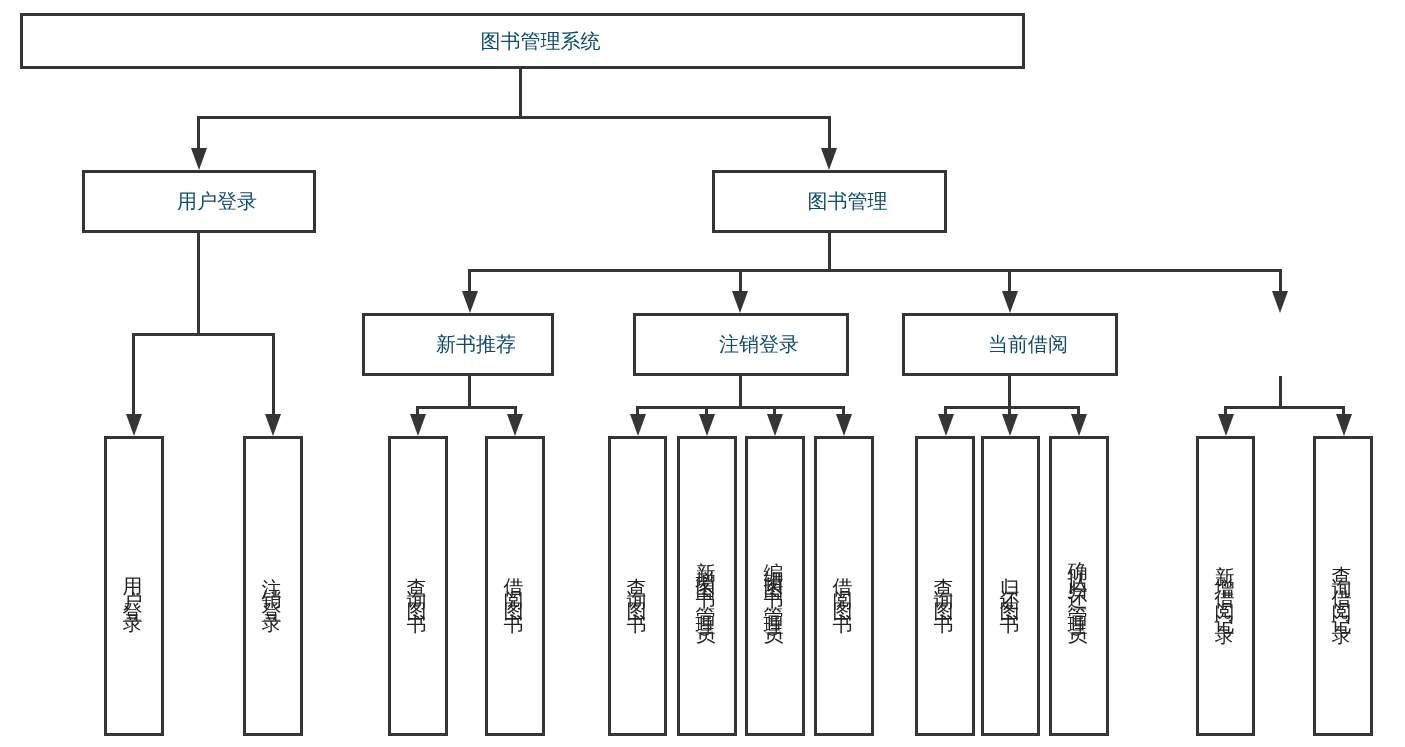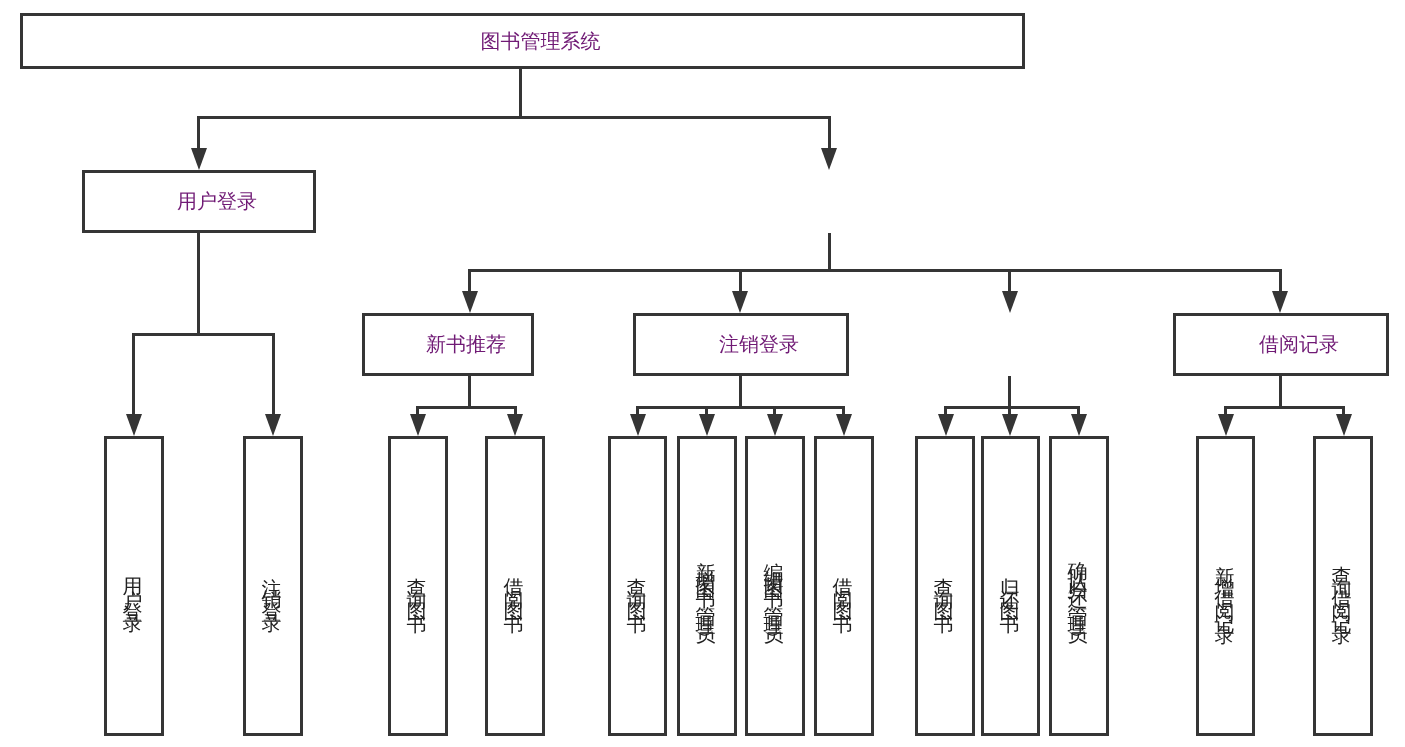--- a/index.html
+++ b/index.html
@@ -13,21 +13,21 @@
     overflow:hidden;
   }
   
   .box{
     position:absolute;
     box-sizing:border-box;
     border:3px solid #353535;
     background:#ffffff;
     display:flex;align-items:center;justify-content:center;
     font-size:20px;
-    color:#701a75;
+    color:#0c4a6e;
     white-space:nowrap;
     padding-left:36px;
   }
   .leaf{
     position:absolute;
     box-sizing:border-box;
     border:3px solid #353535;
     background:#ffffff;
     writing-mode:vertical-lr;
     text-orientation:mixed;
@@ -65,42 +65,43 @@
   <div class="box" style="left:20px;top:13px;width:1005px;height:56px;">图书管理系统</div>
 
   <div class="vl" style="left:519px;top:69px;height:49px;"></div>
   <div class="hl" style="left:197px;top:116px;width:634px;"></div>
   <div class="vl" style="left:197px;top:116px;height:36px;"></div>
   <div class="ar" style="left:191px;top:148px;"></div>
   <div class="vl" style="left:828px;top:116px;height:36px;"></div>
   <div class="ar" style="left:821px;top:148px;"></div>
 
   <div class="box" style="left:82px;top:170px;width:234px;height:63px;">用户登录</div>
+  <div class="box" style="left:712px;top:170px;width:235px;height:63px;">图书管理</div>
 
   <div class="vl" style="left:197px;top:233px;height:103px;"></div>
   <div class="hl" style="left:132px;top:333px;width:143px;"></div>
   <div class="vl" style="left:132px;top:333px;height:85px;"></div>
   <div class="ar" style="left:126px;top:414px;"></div>
   <div class="vl" style="left:272px;top:333px;height:85px;"></div>
   <div class="ar" style="left:265px;top:414px;"></div>
 
   <div class="vl" style="left:828px;top:233px;height:39px;"></div>
   <div class="hl" style="left:468px;top:269px;width:814px;"></div>
   <div class="vl" style="left:468px;top:269px;height:27px;"></div>
   <div class="ar" style="left:462px;top:291px;"></div>
   <div class="vl" style="left:739px;top:269px;height:27px;"></div>
   <div class="ar" style="left:732px;top:291px;"></div>
   <div class="vl" style="left:1008px;top:269px;height:27px;"></div>
   <div class="ar" style="left:1002px;top:291px;"></div>
   <div class="vl" style="left:1279px;top:269px;height:27px;"></div>
   <div class="ar" style="left:1272px;top:291px;"></div>
 
-  <div class="box" style="left:362px;top:313px;width:172px;height:63px;">新书推荐</div>
+  <div class="box" style="left:362px;top:313px;width:192px;height:63px;">新书推荐</div>
   <div class="box" style="left:633px;top:313px;width:216px;height:63px;">注销登录</div>
-  <div class="box" style="left:1173px;top:313px;width:216px;height:63px;">借阅记录</div>
+  <div class="box" style="left:902px;top:313px;width:216px;height:63px;">当前借阅</div>
 
   <div class="vl" style="left:468px;top:376px;height:33px;"></div>
   <div class="hl" style="left:416px;top:406px;width:101px;"></div>
   <div class="vl" style="left:416px;top:406px;height:14px;"></div>
   <div class="ar" style="left:410px;top:414px;"></div>
   <div class="vl" style="left:514px;top:406px;height:14px;"></div>
   <div class="ar" style="left:507px;top:414px;"></div>
 
   <div class="vl" style="left:739px;top:376px;height:33px;"></div>
   <div class="hl" style="left:636px;top:406px;width:209px;"></div>

